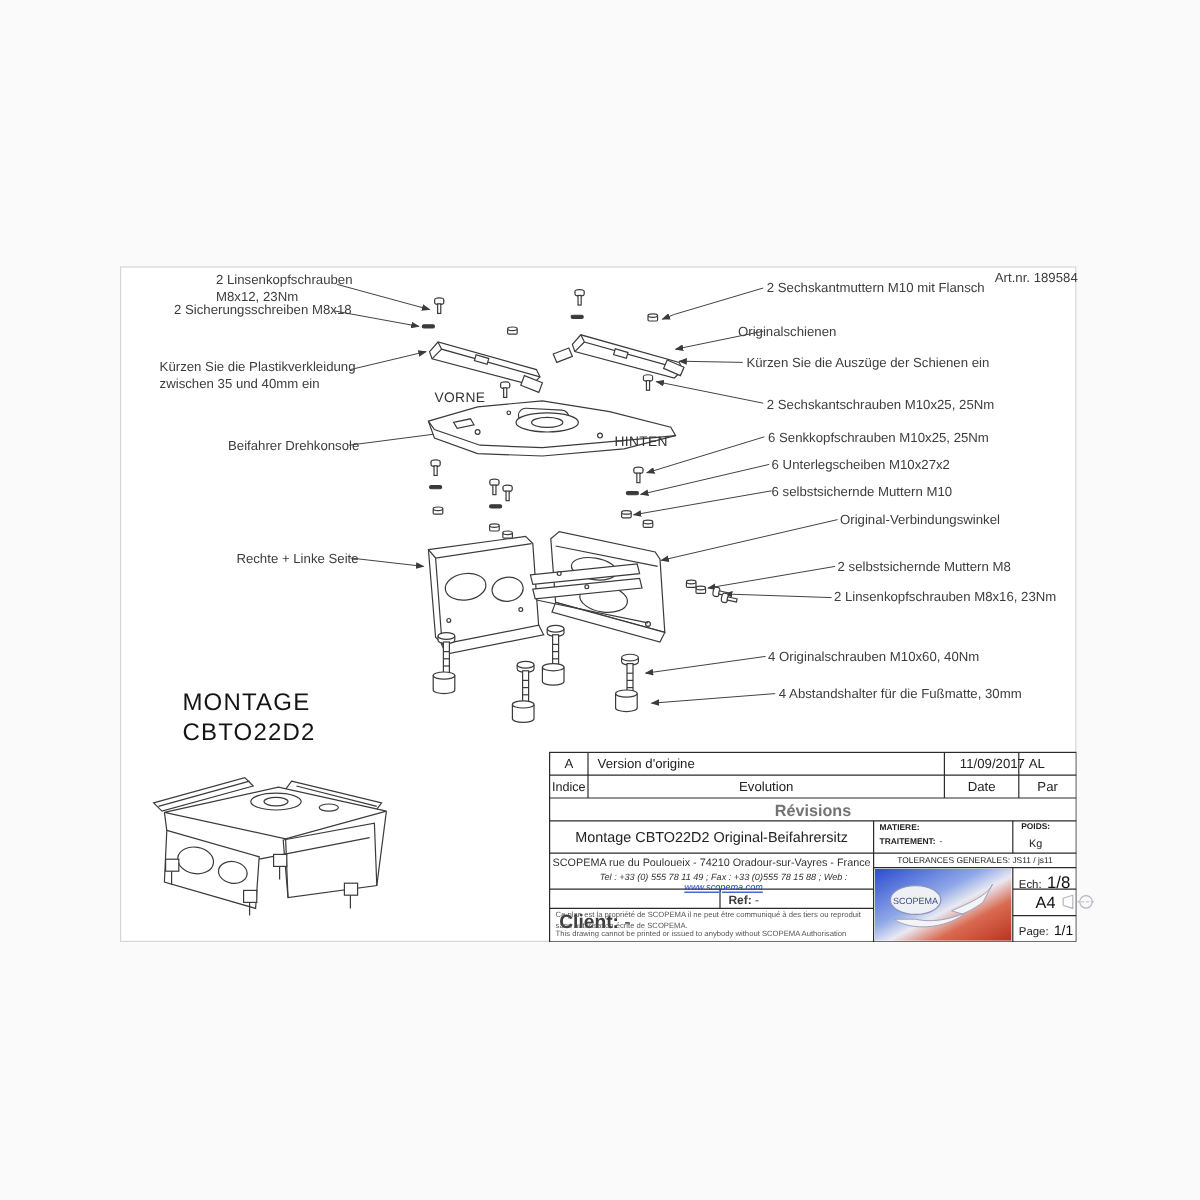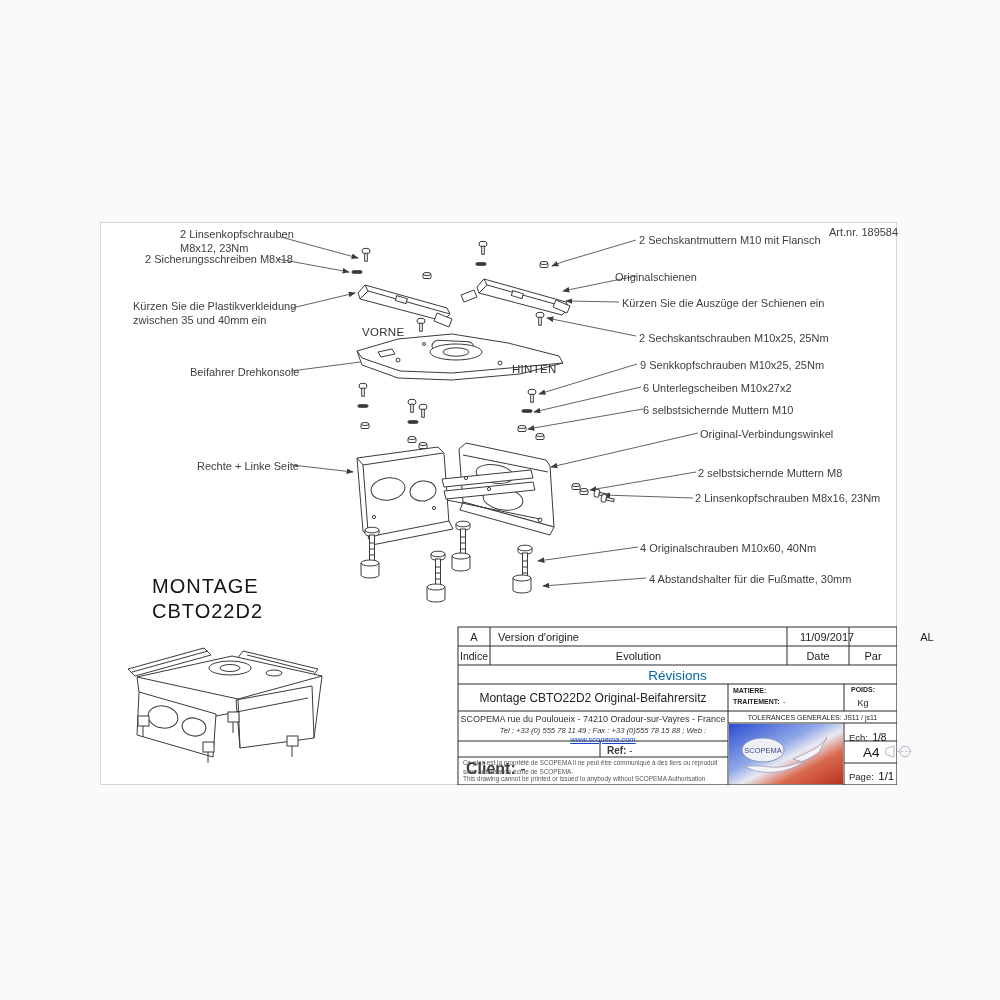--- a/index.html
+++ b/index.html
@@ -21,27 +21,27 @@
   }
   .dirlabel{position:absolute;font-size:11.5px;color:#333;letter-spacing:0.3px;}
   .montage{
     position:absolute;font-weight:normal;font-size:20px;line-height:1.25;
     color:#141414;letter-spacing:1px;white-space:pre-line;
   }
   .artnr{position:absolute;font-size:11px;color:#3d3d3d;}
   .tbtext{position:absolute;font-size:11px;color:#222;}
   .center{text-align:center;}
   .small7{font-size:7px;}
-  .rev-title{font-weight:normal;font-size:13.5px;color:#0369a1;}
+  .rev-title{font-weight:bold;font-size:13.5px;color:#737373;}
   .addr{font-size:9px;color:#333;}
   .contact{font-size:7.6px;color:#333;font-style:italic;}
   .weblink{color:#1544c8;text-decoration:underline;font-style:italic;cursor:pointer;}
   .bold{font-weight:bold;}
   .disc{font-size:6.4px;line-height:1.35;color:#555;white-space:pre-line;}
-  .echval{font-size:10px;color:#111;}
+  .echval{font-size:14px;color:#111;}
   .lblsm{font-size:9.5px;color:#222;}
   .a4{font-size:13.5px;color:#111;}
   svg{display:block;}
 </style>
 </head>
 <body>
 
 <div class="sheet"></div>
 
 <svg class="abs" style="left:100px;top:222px" width="797" height="563" viewBox="100 222 797 563">
@@ -240,39 +240,39 @@
 <div class="callout" style="left:145px;top:252px">2 Sicherungsschreiben M8x18</div>
 <div class="callout" style="left:133px;top:299px">Kürzen Sie die Plastikverkleidung
 zwischen 35 und 40mm ein</div>
 <div class="callout" style="left:190px;top:365px">Beifahrer Drehkonsole</div>
 <div class="callout" style="left:197px;top:459px">Rechte + Linke Seite</div>
 
 <div class="callout" style="left:639px;top:233px">2 Sechskantmuttern M10 mit Flansch</div>
 <div class="callout" style="left:615px;top:270px">Originalschienen</div>
 <div class="callout" style="left:622px;top:296px">Kürzen Sie die Auszüge der Schienen ein</div>
 <div class="callout" style="left:639px;top:331px">2 Sechskantschrauben M10x25, 25Nm</div>
-<div class="callout" style="left:640px;top:358px">9 Senkkopfschrauben M10x25, 25Nm</div>
+<div class="callout" style="left:640px;top:358px">6 Senkkopfschrauben M10x25, 25Nm</div>
 <div class="callout" style="left:643px;top:381px">6 Unterlegscheiben M10x27x2</div>
 <div class="callout" style="left:643px;top:403px">6 selbstsichernde Muttern M10</div>
 <div class="callout" style="left:700px;top:427px">Original-Verbindungswinkel</div>
 <div class="callout" style="left:698px;top:466px">2 selbstsichernde Muttern M8</div>
 <div class="callout" style="left:695px;top:491px">2 Linsenkopfschrauben M8x16, 23Nm</div>
 <div class="callout" style="left:640px;top:541px">4 Originalschrauben M10x60, 40Nm</div>
 <div class="callout" style="left:649px;top:572px">4 Abstandshalter für die Fußmatte, 30mm</div>
 
 <div class="dirlabel" style="left:362px;top:326px">VORNE</div>
 <div class="dirlabel" style="left:512px;top:363px">HINTEN</div>
 <div class="artnr" style="left:829px;top:226px">Art.nr. 189584</div>
 <div class="montage" style="left:152px;top:574px">MONTAGE
 CBTO22D2</div>
 
 <div class="tbtext center" style="left:458px;top:631px;width:32px">A</div>
 <div class="tbtext" style="left:498px;top:631px">Version d'origine</div>
 <div class="tbtext center" style="left:787px;top:631px;width:80px">11/09/2017</div>
-<div class="tbtext center" style="left:891px;top:631px;width:72px">AL</div>
+<div class="tbtext center" style="left:828px;top:631px;width:72px">AL</div>
 
 <div class="tbtext center" style="left:456px;top:650px;width:36px;font-size:10.5px">Indice</div>
 <div class="tbtext center" style="left:490px;top:650px;width:297px">Evolution</div>
 <div class="tbtext center" style="left:787px;top:650px;width:62px">Date</div>
 <div class="tbtext center" style="left:849px;top:650px;width:48px">Par</div>
 
 <div class="tbtext center rev-title" style="left:458px;top:668px;width:439px">Révisions</div>
 
 <div class="tbtext center" style="left:458px;top:691px;width:270px;font-size:12px">Montage CBTO22D2 Original-Beifahrersitz</div>
 

